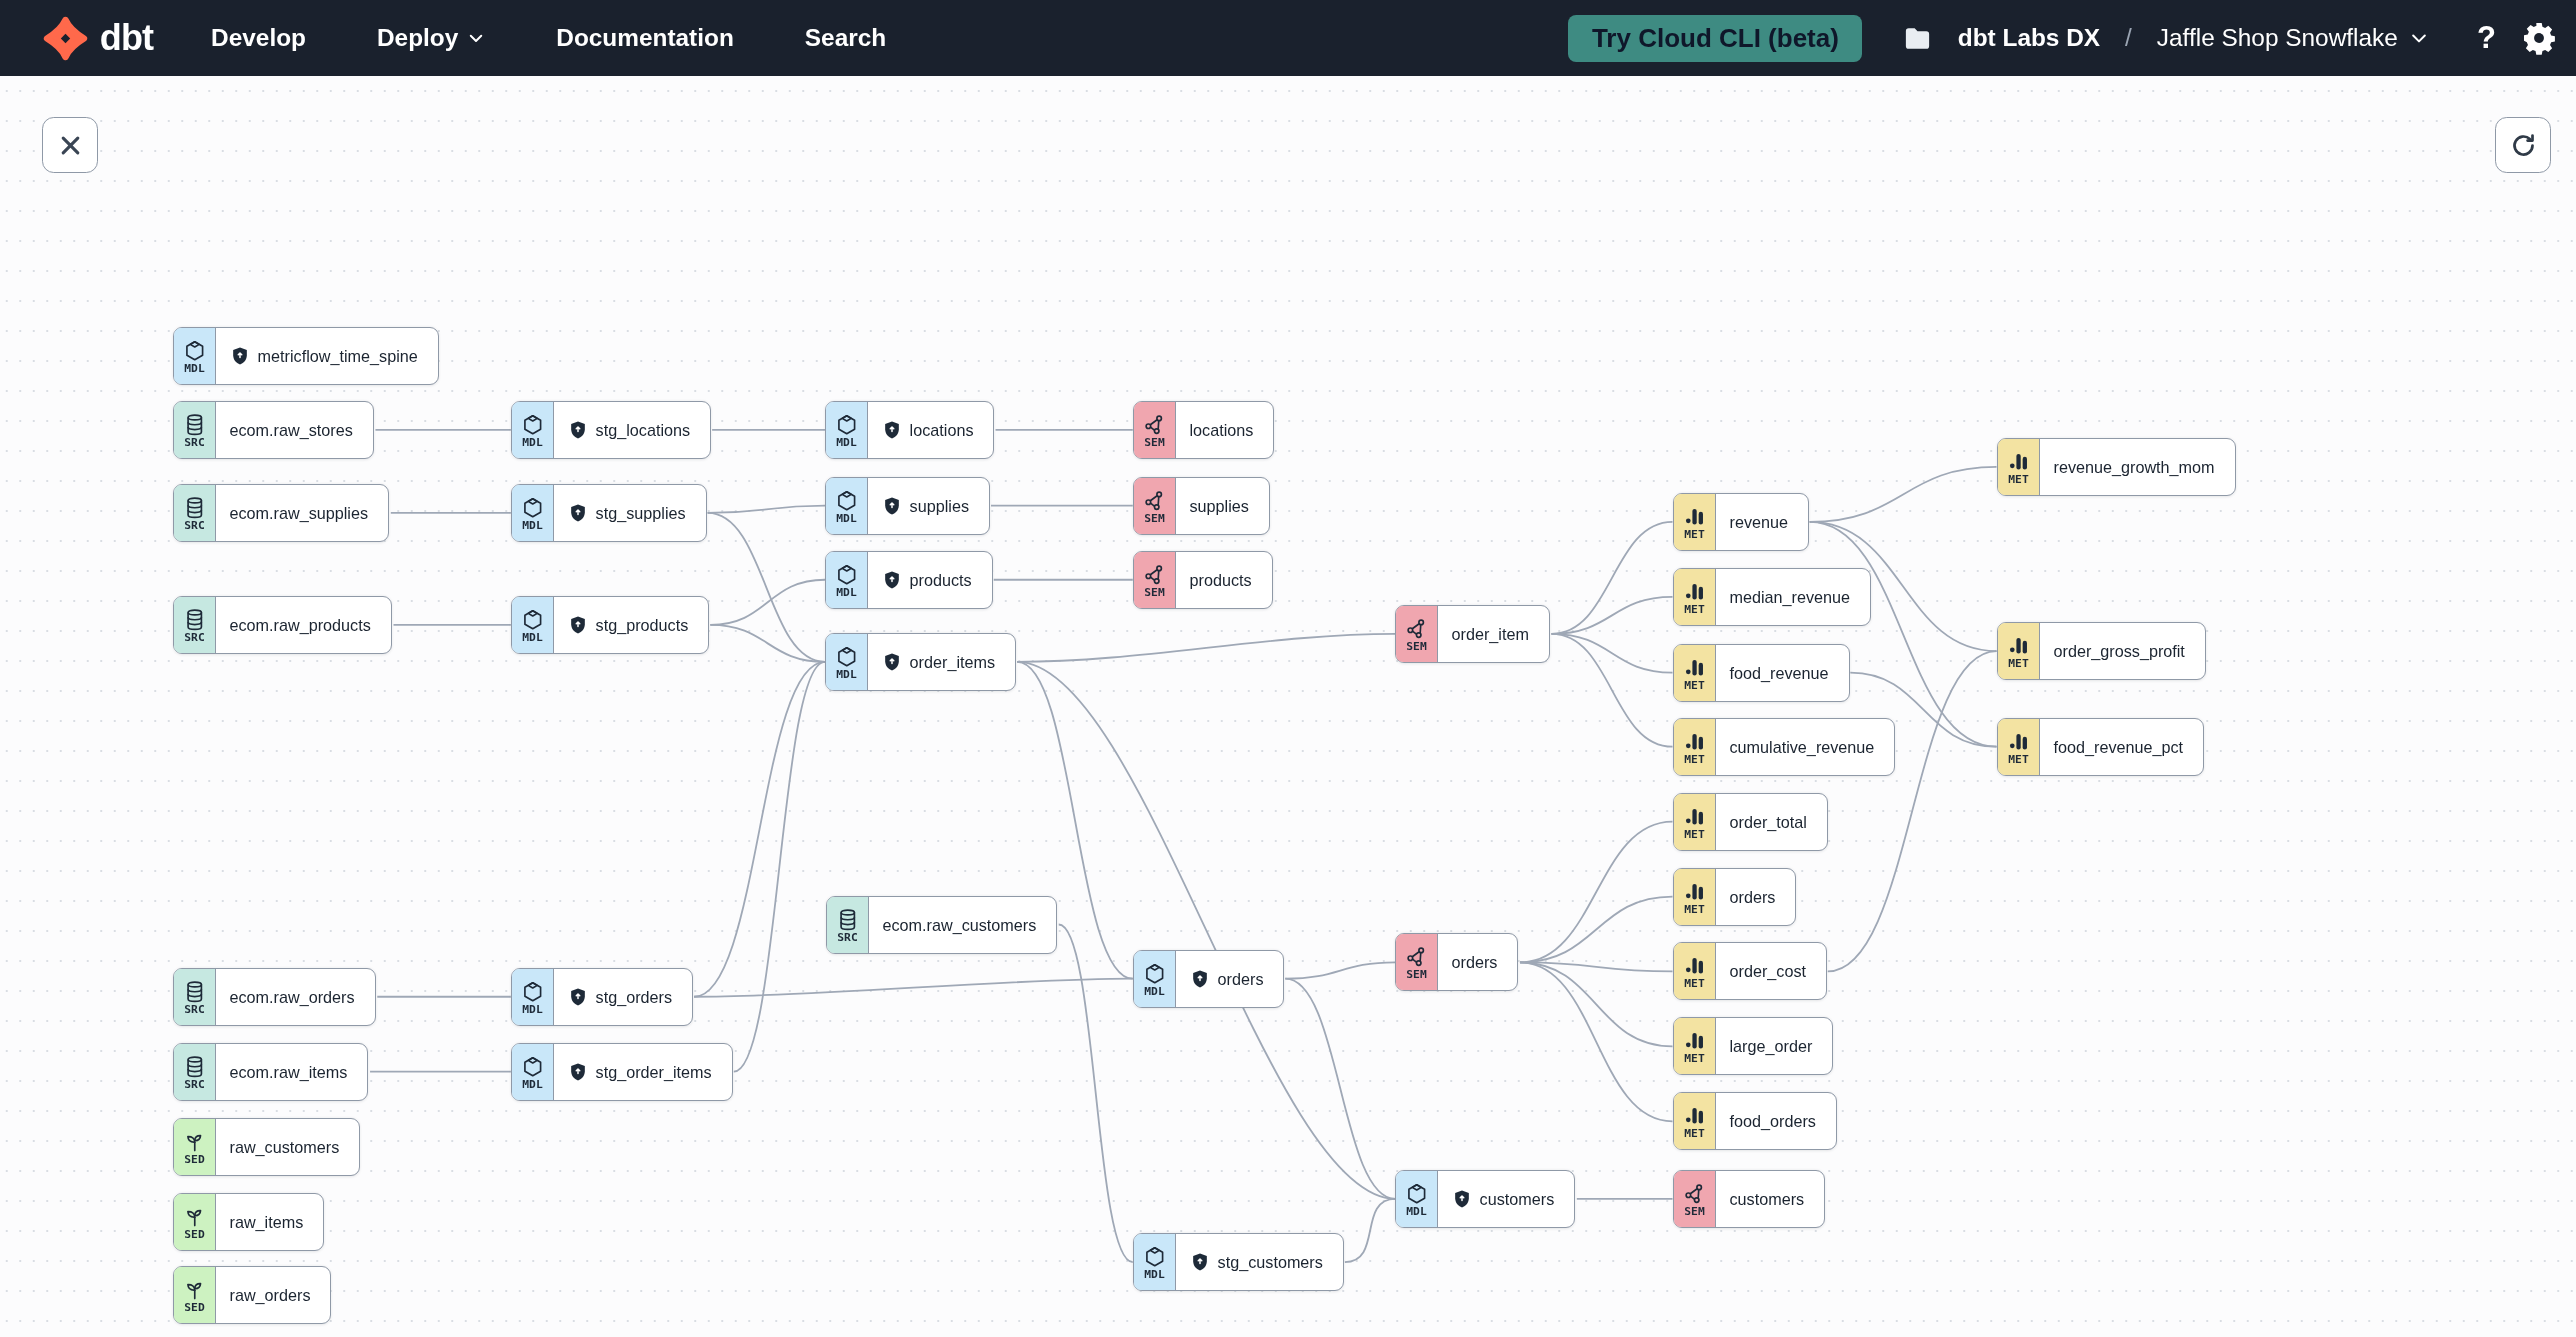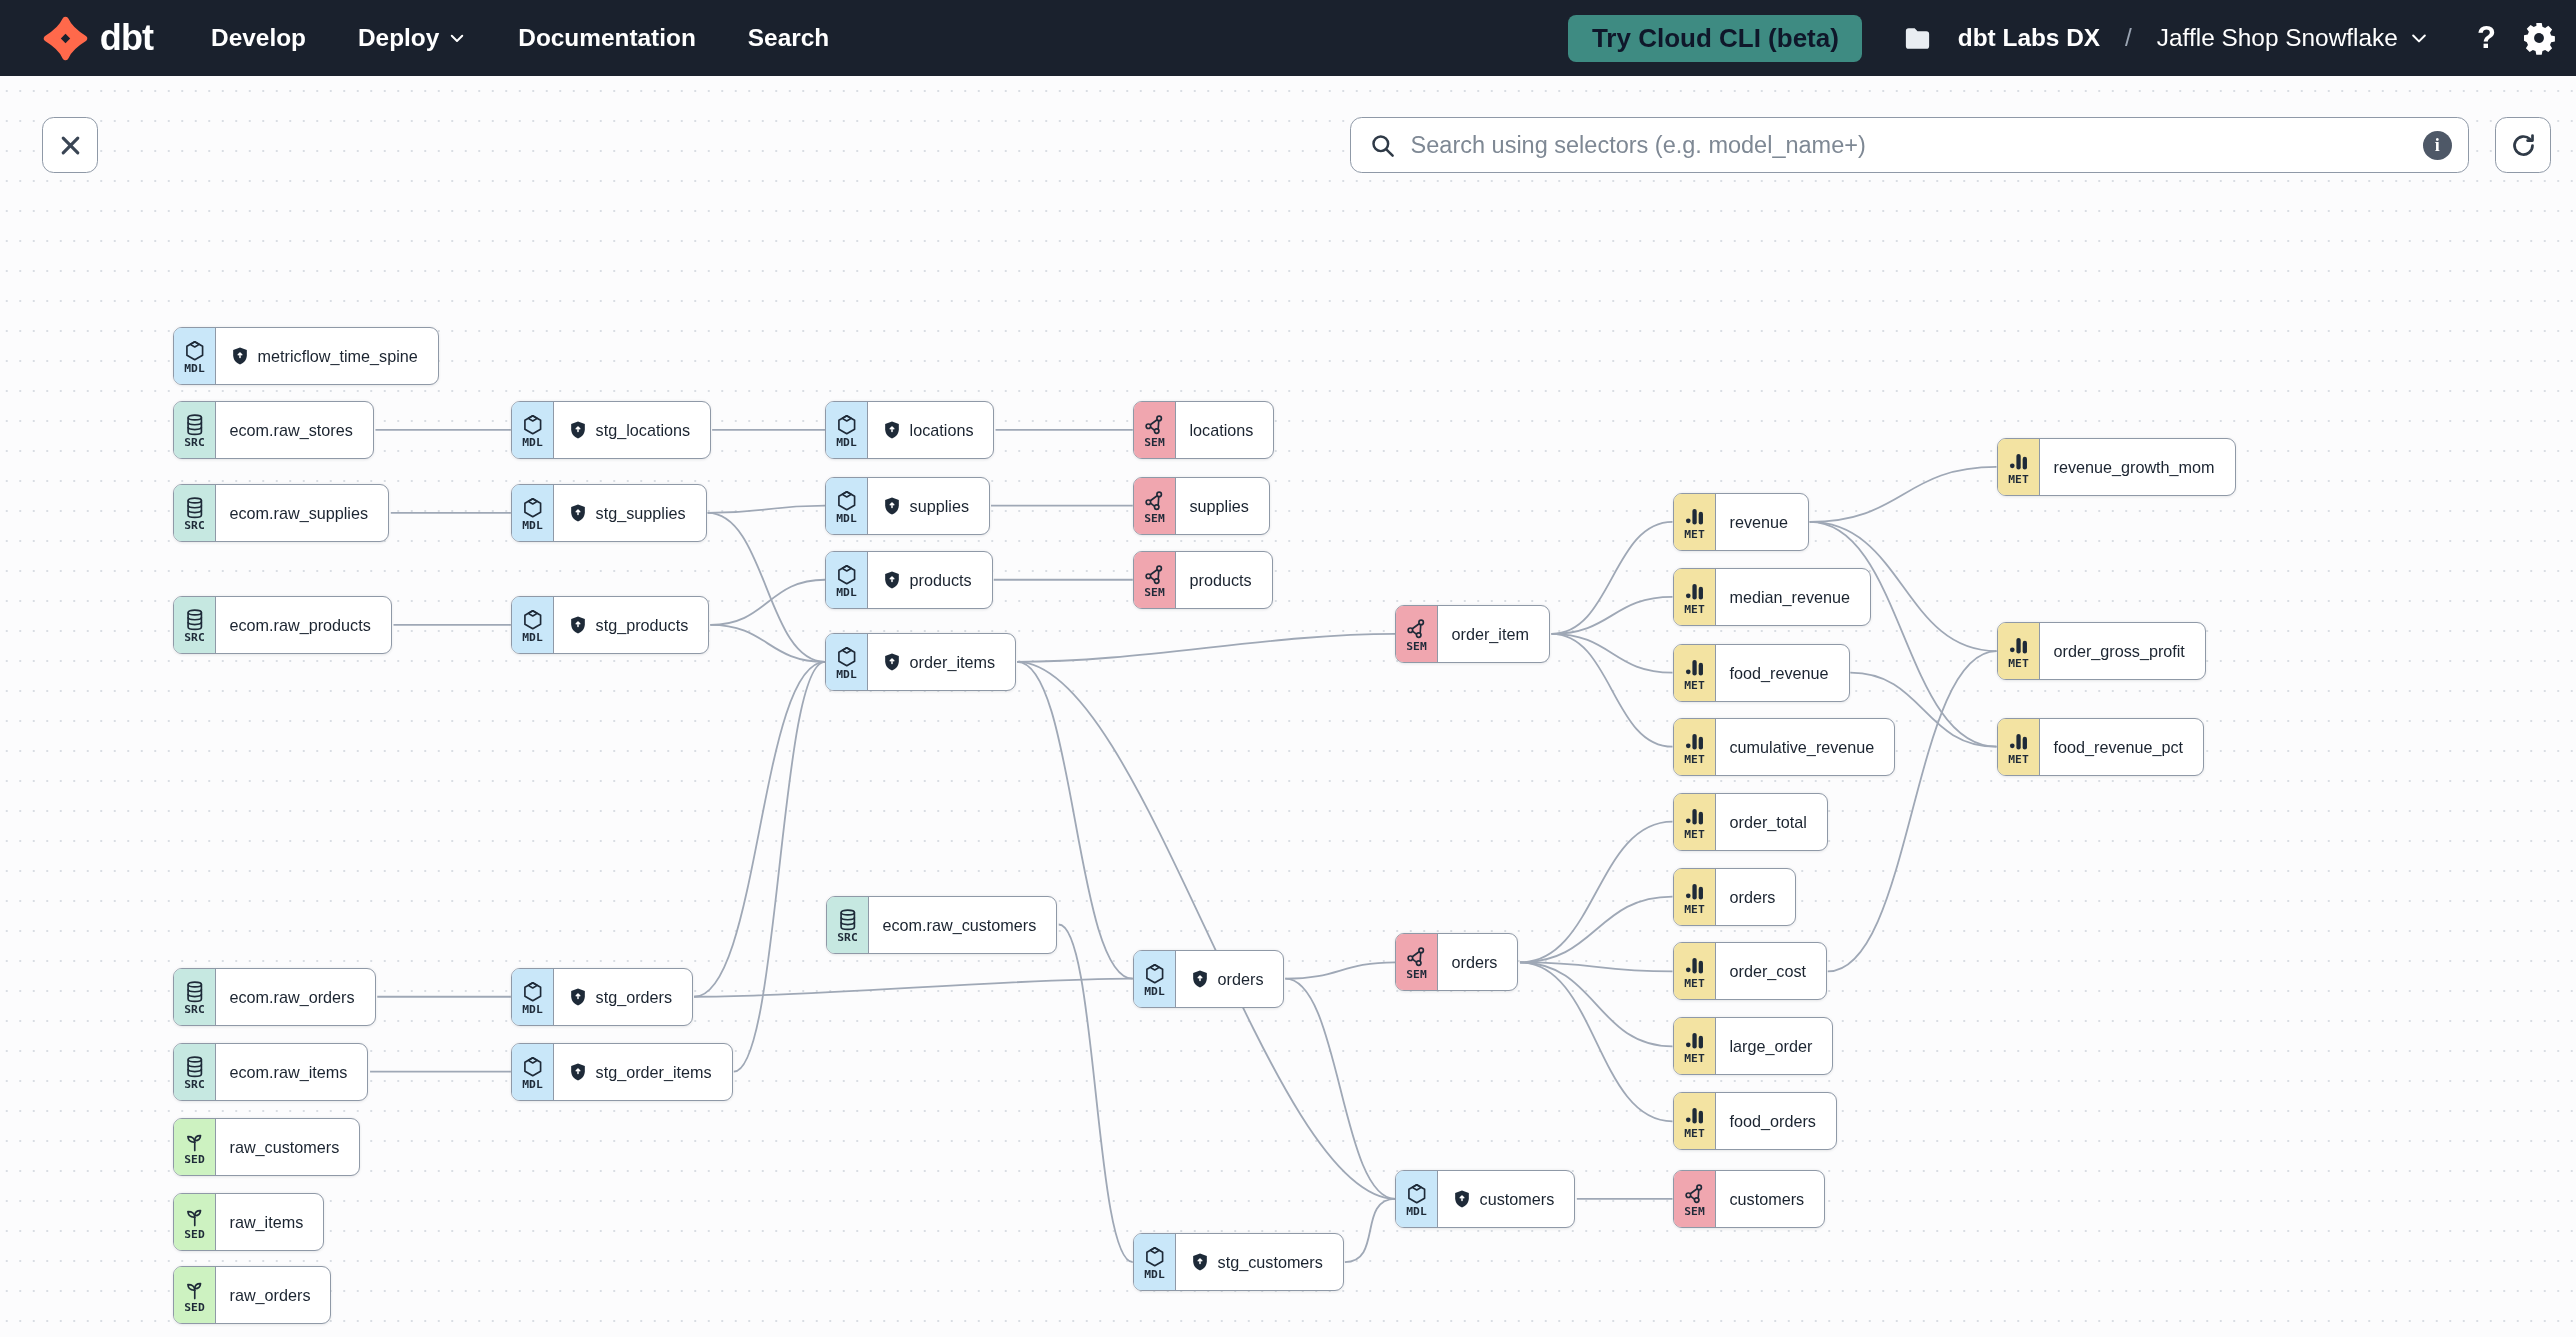--- a/index.html
+++ b/index.html
@@ -4,21 +4,21 @@
 <style>
   * { box-sizing: border-box; }
   html,body { margin:0; padding:0; width:2576px; height:1338px; overflow:hidden;
     font-family:"Liberation Sans", sans-serif; background:#FCFCFD; }
 
   
   .navbar { position:absolute; left:0; top:0; width:2576px; height:76px;
     background:#1A212D; display:flex; align-items:center; padding:0 19px 0 42px; }
   .logo { width:47px; height:47px; display:inline-flex; margin-right:10.8px; flex:0 0 auto; }
   .brand { color:#fff; font-size:36px; font-weight:700; letter-spacing:-0.9px; margin-right:58px; }
-  .menu { display:flex; align-items:flex-end; gap:52px; }
+  .menu { display:flex; align-items:flex-end; gap:71px; }
   .nav-item { color:#fff; font-size:24.4px; font-weight:600; cursor:pointer; display:inline-flex; align-items:center; gap:9px; }
   .nav-right { margin-left:auto; display:flex; align-items:center; gap:25px; }
   .cta { background:#3E8B82; color:#0f172a; border:none; border-radius:8.1px; height:47px;
     padding:0 23.5px; font-size:26px; font-weight:600; font-family:inherit; cursor:pointer; }
   .folder { display:inline-flex; width:31px; height:31px; margin-left:14.4px; }
   .account { color:#fff; font-size:24.4px; font-weight:700; }
   .sep { color:#9AA4B2; font-size:24.4px; }
   .project { color:#fff; font-size:24.4px; font-weight:400; display:inline-flex; align-items:center; gap:10.8px; cursor:pointer; }
   .help { color:#fff; font-size:31px; font-weight:700; margin-left:23.5px; cursor:pointer; }
   .gear { display:inline-flex; width:36px; height:36px; cursor:pointer; }
@@ -822,28 +822,20 @@
         </div>
       </div>
     </div>
 
   <button class="closebtn">
     <svg width="25" height="25" viewBox="0 0 24 24" fill="none" stroke="#3A4554" stroke-width="3" stroke-linecap="round">
         <path d="M5 5l14 14M19 5L5 19"></path>
       </svg>
   </button>
 
-  <div class="search">
-    <svg width="27" height="27" viewBox="0 0 24 24" fill="none" stroke="#2F3A47" stroke-width="2.2" stroke-linecap="round">
-        <circle cx="10.5" cy="10.5" r="6.5"></circle>
-        <path d="M15.6 15.6L21 21"></path>
-      </svg>
-    <input placeholder="Search using selectors (e.g. model_name+)" style="">
-    <span class="info">i</span>
-  </div>
 
   <button class="refresh">
     <svg width="27" height="27" viewBox="0 0 24 24" fill="none" stroke="#2F3A47" stroke-width="2.4" stroke-linecap="round" stroke-linejoin="round">
         <path d="M20 12a8 8 0 1 1-2.4-5.7"></path>
         <path d="M20 3.2v4.4h-4.4"></path>
       </svg>
   </button>
 </div>
 
 

